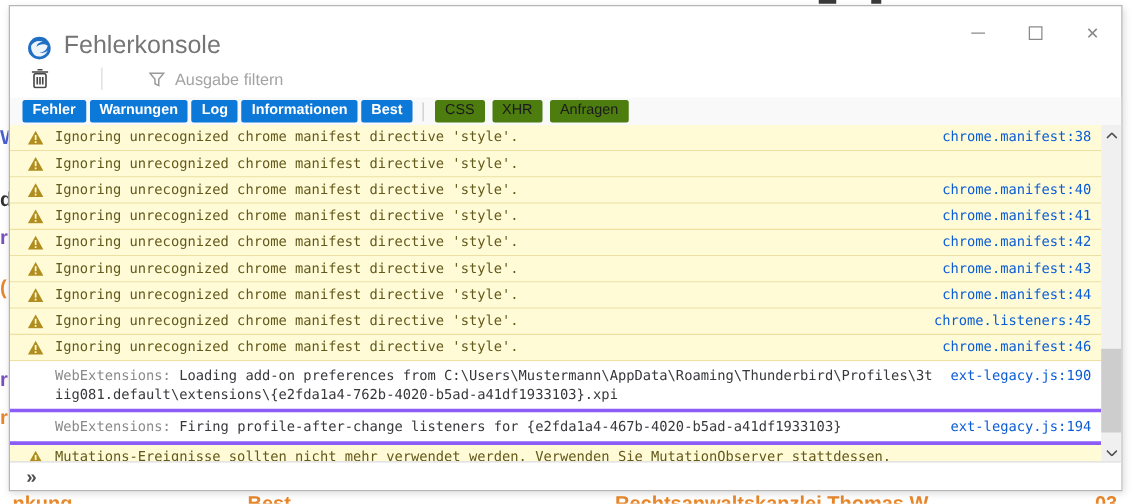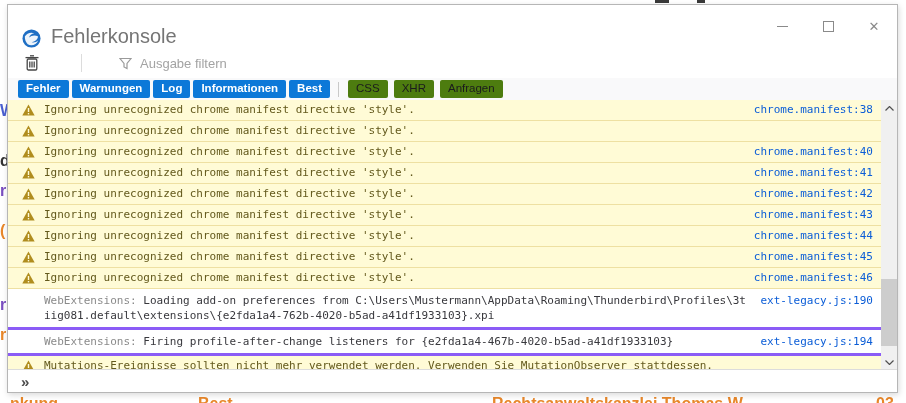--- a/index.html
+++ b/index.html
@@ -225,21 +225,21 @@
     <span class="msg"><span class="msg-prefix"></span><span class="msg-text">Ignoring unrecognized chrome manifest directive 'style'.</span></span>
     <a class="msg-source">chrome.manifest:44</a>
   </div>
         <div class="crow row-warning">
     <svg class="warn-icon" viewBox="0 0 13 12">
       <path d="M6.5 0.5 L12.7 11.5 L0.3 11.5 Z" fill="#b08d1e"></path>
       <rect x="5.8" y="4" width="1.4" height="4" fill="#fffbd6"></rect>
       <rect x="5.8" y="9" width="1.4" height="1.4" fill="#fffbd6"></rect>
     </svg>
     <span class="msg"><span class="msg-prefix"></span><span class="msg-text">Ignoring unrecognized chrome manifest directive 'style'.</span></span>
-    <a class="msg-source">chrome.manifest:45</a>
+    <a class="msg-source">chrome.listeners:45</a>
   </div>
         <div class="crow row-warning">
     <svg class="warn-icon" viewBox="0 0 13 12">
       <path d="M6.5 0.5 L12.7 11.5 L0.3 11.5 Z" fill="#b08d1e"></path>
       <rect x="5.8" y="4" width="1.4" height="4" fill="#fffbd6"></rect>
       <rect x="5.8" y="9" width="1.4" height="1.4" fill="#fffbd6"></rect>
     </svg>
     <span class="msg"><span class="msg-prefix"></span><span class="msg-text">Ignoring unrecognized chrome manifest directive 'style'.</span></span>
     <a class="msg-source">chrome.manifest:46</a>
   </div>

